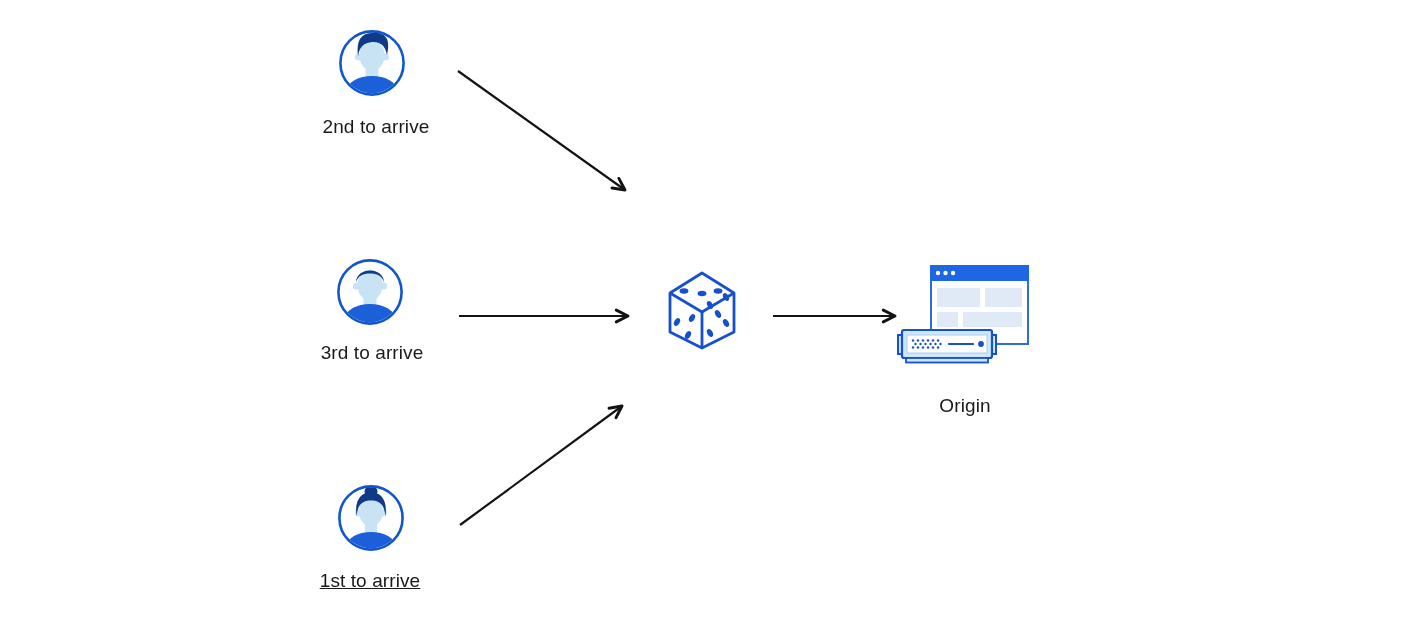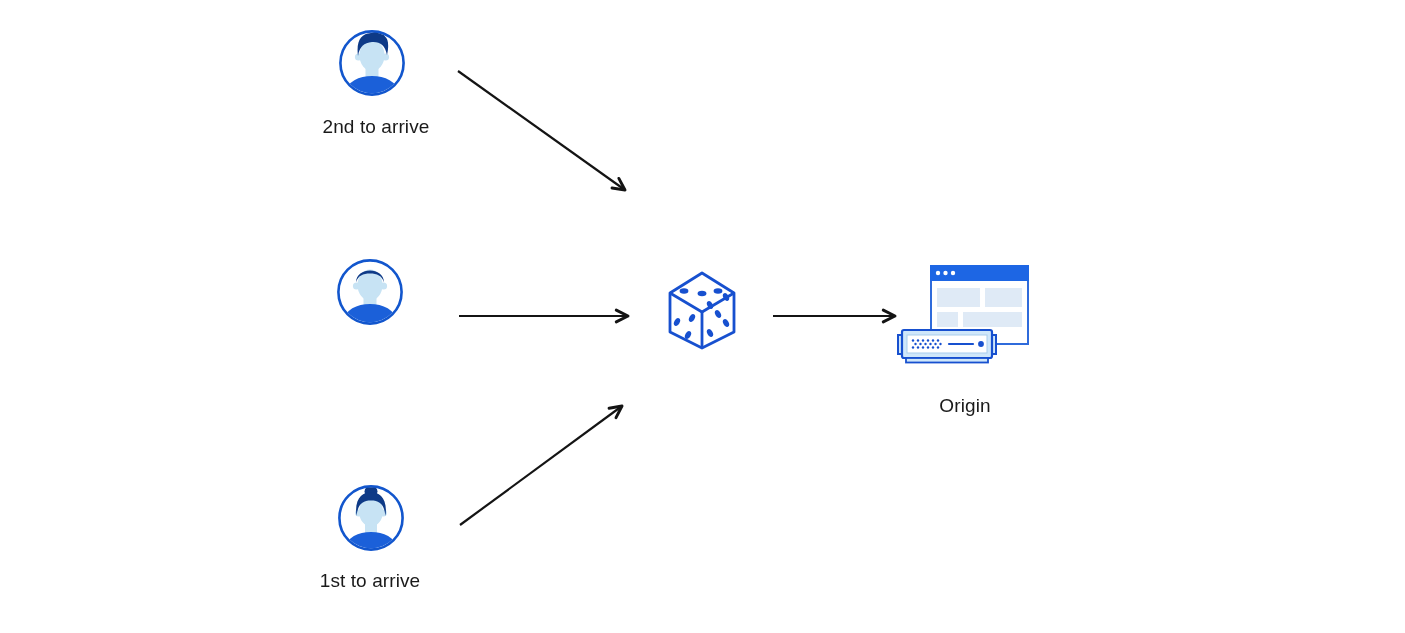--- a/index.html
+++ b/index.html
@@ -77,41 +77,42 @@
       <g clip-path="url(#clipA2)">
         <rect x="27.5" y="34" width="13" height="16" rx="3" fill="#c7e3f4"></rect>
         <path d="M4 68 C8 52 20 46 34 46 C48 46 60 52 64 68 Z" fill="#1b60d9"></path>
         <circle cx="20.5" cy="28" r="3.6" fill="#c7e3f4"></circle>
         <circle cx="47.5" cy="28" r="3.6" fill="#c7e3f4"></circle>
         <ellipse cx="34" cy="27" rx="12.5" ry="15.5" fill="#c7e3f4"></ellipse>
         <path d="M20 24.5 C20 8.5 48 8.5 48 24.5 C46 17.5 41 15.5 34 15.5 C27 15.5 22 17.5 20 24.5 Z" fill="#0e3a87"></path>
       </g>
     </svg>
   </div>
+  <div class="node-label" style="left:282px; top:342px;">3rd to arrive</div>
 
   <div class="node" style="left:337px; top:484px; width:68px; height:68px;">
     <svg width="68" height="68" viewBox="0 0 68 68">
       <defs>
           <clipPath id="clipA3">
             <circle cx="34" cy="34" r="30.4"></circle>
           </clipPath>
         </defs>
       <circle cx="34" cy="34" r="31.6" fill="#ffffff" stroke="#1256cd" stroke-width="2.6"></circle>
       <g clip-path="url(#clipA3)">
         <rect x="28" y="33" width="12" height="18" rx="3" fill="#c7e3f4"></rect>
         <path d="M5 68 C9 54 20 48 34 48 C48 48 59 54 63 68 Z" fill="#1b60d9"></path>
         <ellipse cx="34" cy="7.5" rx="6.5" ry="5.5" fill="#0e3a87"></ellipse>
         <circle cx="21.5" cy="29" r="3.4" fill="#c7e3f4"></circle>
         <circle cx="46.5" cy="29" r="3.4" fill="#c7e3f4"></circle>
         <ellipse cx="34" cy="27.5" rx="12" ry="15" fill="#c7e3f4"></ellipse>
         <path d="M19.5 32 C17 14 26 8 34 8 C42 8 51 14 48.5 32 C47 20.5 43 16.5 34 16.5 C25 16.5 21 20.5 19.5 32 Z" fill="#0e3a87"></path>
       </g>
     </svg>
   </div>
-  <div class="node-label" style="left:280px; top:570px;">1st to arrive</div>
+  <div class="node-label" style="left:280px; top:570px;text-decoration:underline;">1st to arrive</div>
 
   <div class="node" style="left:668px; top:271px; width:68px; height:79px;">
     <svg width="68" height="79" viewBox="0 0 68 79">
       <g fill="#ffffff" stroke="#1750cf" stroke-width="2.8" stroke-linejoin="round">
         <path d="M34 2 L66 22 L66 61 L34 77 L2 61 L2 22 Z"></path>
         <path d="M2 22 L34 41 L66 22" fill="none"></path>
         <path d="M34 41 L34 77" fill="none"></path>
       </g>
       <g fill="#1750cf">
 

